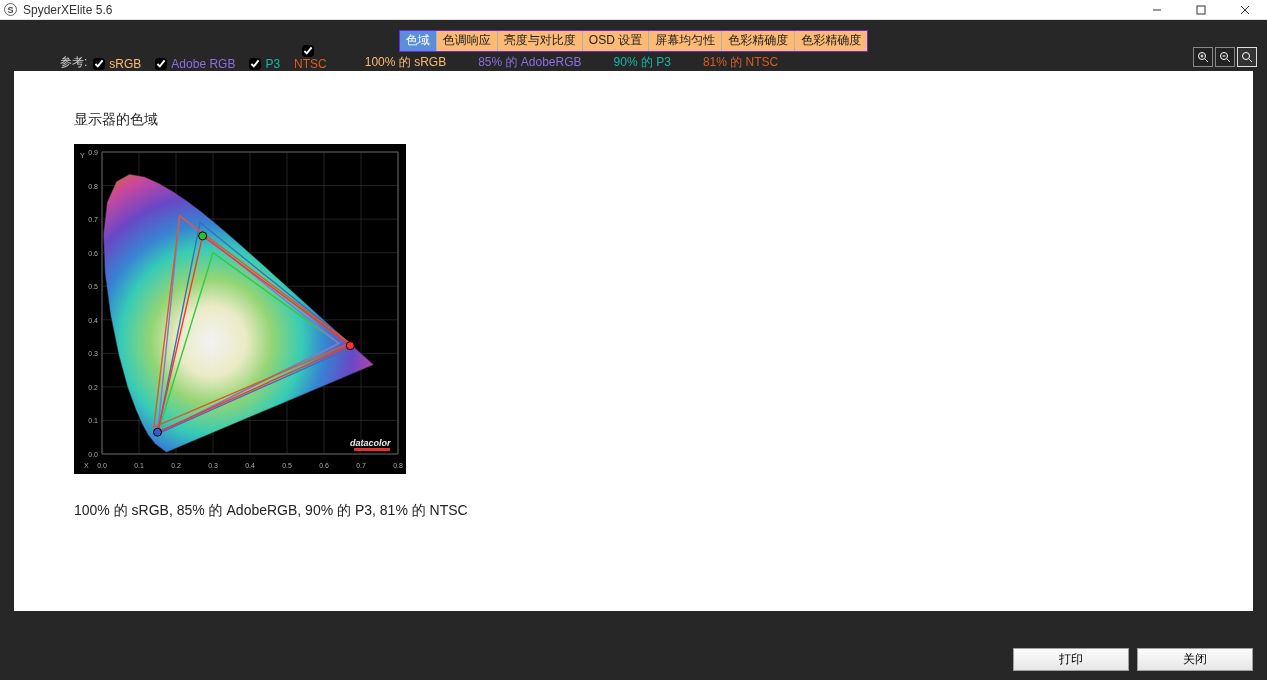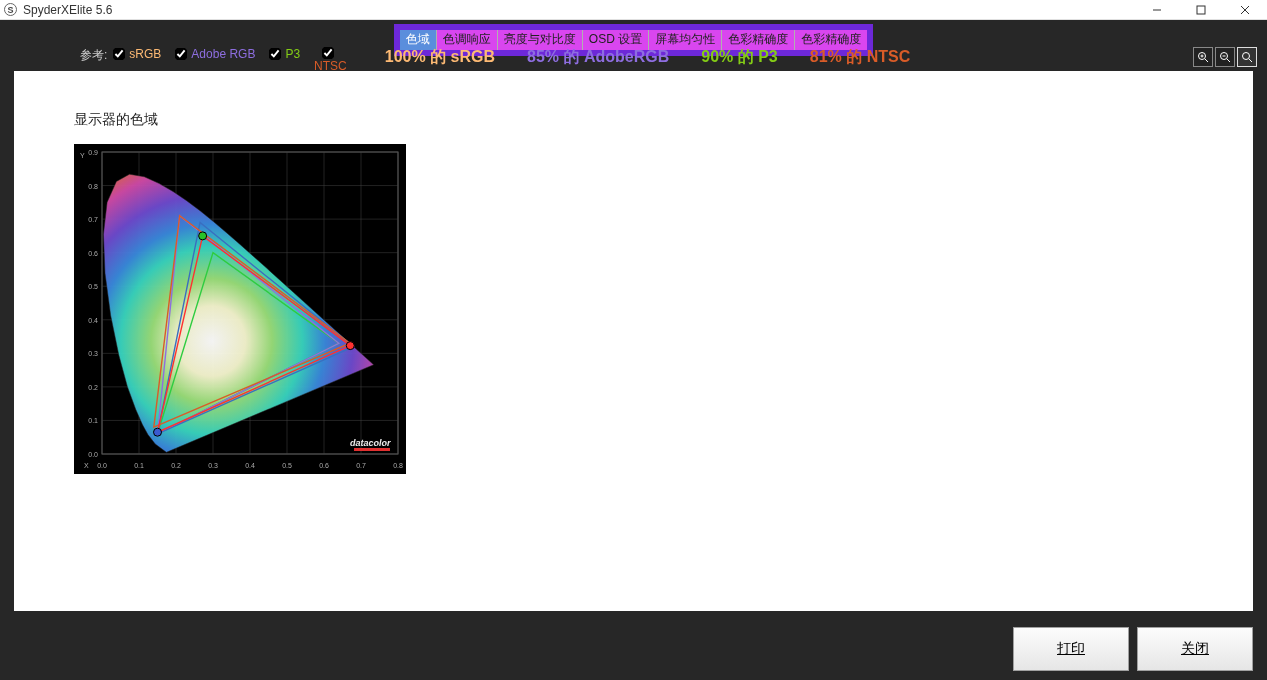--- a/index.html
+++ b/index.html
@@ -61,63 +61,62 @@
   }
   .tabbar {
     display: flex;
     justify-content: center;
     align-items: flex-start;
     padding-top: 0;
     height: 27px;
   }
   .tabgroup {
     display: flex;
-    border: 6px solid #6d28d9;
+    border: 1px solid #6d28d9;
     background: #e8e8e8;
-    margin-top: 4px;
+    margin-top: 10px;
   }
   .tab {
     padding: 1px 6px 2px 6px;
     border-right: 1px solid #b0b0b0;
     font-size: 12px;
     color: #222;
     cursor: pointer;
-    background: #d946ef;
+    background: #fdba74;
   }
   .tab:last-child { border-right: none; }
   .tab.active {
     background: #5a8edc;
     color: #fff;
   }
 
   .subbar {
     display: flex;
-    align-items: flex-start;
+    align-items: flex-end;
     height: 24px;
     padding: 0 8px 0 60px;
     color: #ccc;
     position: relative;
-    margin-left: 20px;
   }
   .subbar .ref-label { margin-right: 6px; }
   .check-wrap {
     display: flex;
     align-items: center;
     margin-right: 14px;
   }
   .check-wrap input[type=checkbox]{
     width: 12px; height: 12px;
     margin: 0 4px 0 0;
     accent-color: #000;
   }
   .clr-srgb { color: #fdba74; }
   .clr-adobe { color: #8e6ee0; }
-  .clr-p3   { color: #84cc16; }
+  .clr-p3   { color: #14b8a6; }
   .clr-ntsc { color: #d95c28; }
-  .metric { margin-right: 32px; font-size: 16px; font-weight: bold; }
+  .metric { margin-right: 32px; font-size: 12px; }
 
   .zoom-controls {
     position: absolute;
     right: 10px;
     top: 0;
     display: flex;
     gap: 2px;
     align-items: center;
   }
   .zoom-btn {
@@ -165,27 +164,26 @@
   .summary { margin-top: 28px; font-size: 14px; color: #222; }
   .footer {
     position: absolute;
     bottom: 10px;
     right: 14px;
     display: flex;
     gap: 8px;
   }
   .foot-btn {
     min-width: 82px;
-    padding: 12px 16px;
+    padding: 2px 16px;
     background: linear-gradient(#fcfcfc,#e6e6e6);
     border: 1px solid #a0a0a0;
-    font-size: 14px;
+    font-size: 12px;
     cursor: pointer;
     text-align: center;
-    text-decoration: underline;
   }
 </style>
 </head>
 <body>
 
 <div class="titlebar">
   <div class="titlebar-left">
     <span class="titlebar-icon">S</span>
     <span class="titlebar-title">SpyderXElite 5.6</span>
   </div>
@@ -337,20 +335,21 @@
               <polygon points="279.6,202.6222222222222 126.05,78.4666666666667 83.5,289.8666666666667" fill="none" stroke="#3a6ec0" stroke-width="1.4"></polygon>
               <polygon points="275.9,199.26666666666665 105.69999999999999,71.75555555555556 79.80000000000001,283.15555555555557" fill="none" stroke="#d95c28" stroke-width="1.4"></polygon>
               <polygon points="276.27,201.61555555555555 128.64,91.88888888888889 83.5,288.18888888888887" fill="none" stroke="#ff3030" stroke-width="1.4"></polygon>
               <circle cx="276.27" cy="201.61555555555555" r="4" fill="#ff3232" stroke="#000" stroke-width="1"></circle>
               <circle cx="128.64" cy="91.88888888888889" r="4" fill="#29c229" stroke="#000" stroke-width="1"></circle>
               <circle cx="83.5" cy="288.18888888888887" r="4" fill="#3a5ad0" stroke="#000" stroke-width="1"></circle>
               <text x="276" y="302" font-size="9" fill="#eee" font-weight="bold" font-style="italic">datacolor</text>
               <rect x="280" y="304" width="36" height="3" fill="#e03030"></rect>
             </svg>
         </div>
+        <div class="summary">100% 的 sRGB, 85% 的 AdobeRGB, 90% 的 P3, 81% 的 NTSC</div>
       </div>
     </div>
   </div>
 
   <div class="footer">
     <div class="foot-btn">打印</div>
     <div class="foot-btn">关闭</div>
   </div>
 </div>
 

